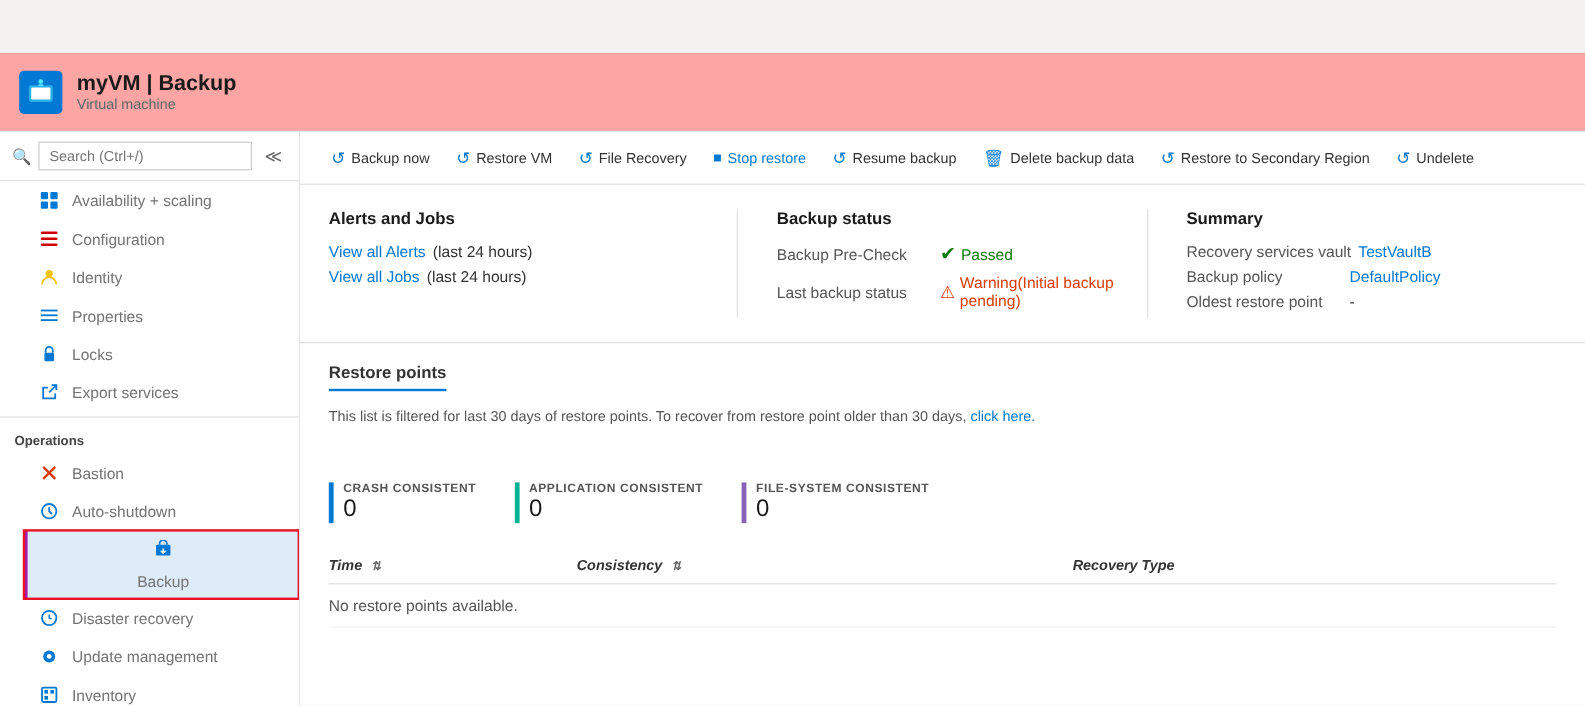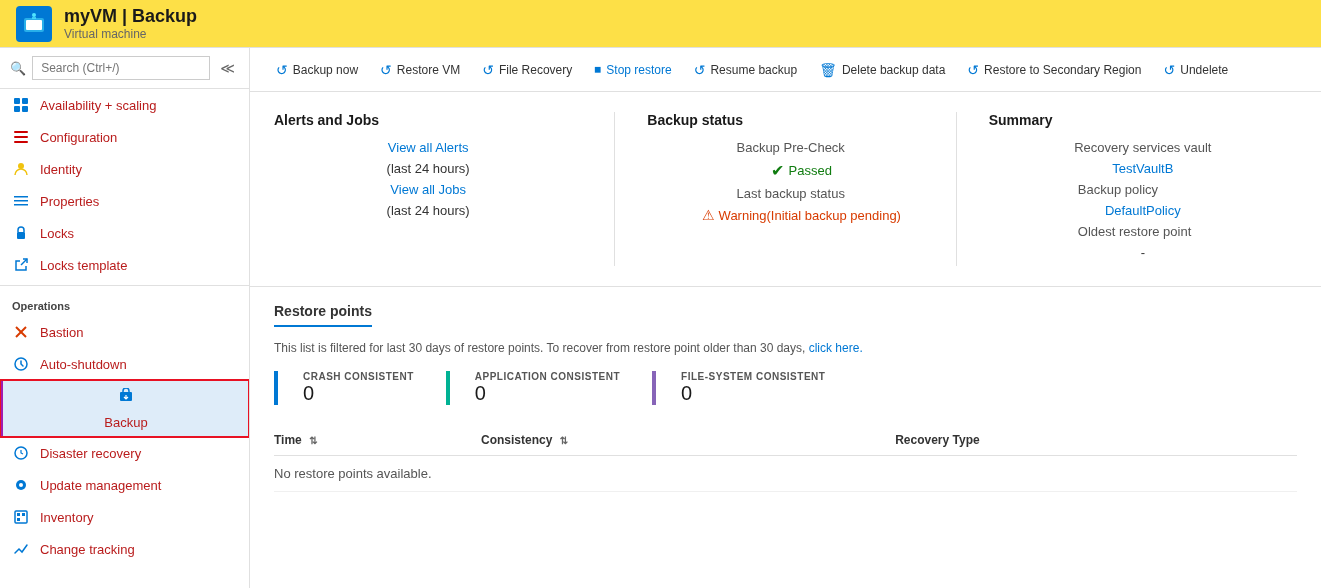--- a/index.html
+++ b/index.html
@@ -1,79 +1,79 @@
 <!DOCTYPE html>
 <html><head>
   <meta charset="utf-8">
   <style>
     * { box-sizing: border-box; margin: 0; padding: 0; }
     body { font-family: 'Segoe UI', Arial, sans-serif; font-size: 13px; color: #333; background: #f3f2f1; display: flex; flex-direction: column; height: 588px; overflow: hidden; }
 
     
-    .header { background: #fde047; border-bottom: 1px solid #e0e0e0; padding: 10px 16px; display: flex; align-items: center; gap: 12px; height: 48px; }
+    .header { background: #fca5a5; border-bottom: 1px solid #e0e0e0; padding: 10px 16px; display: flex; align-items: center; gap: 12px; height: 66px; margin-top: 44px; }
     .header-icon { width: 36px; height: 36px; background: #0078d4; border-radius: 4px; display: flex; align-items: center; justify-content: center; }
     .header-icon svg { width: 24px; height: 24px; }
     .header-title { }
     .header-title h1 { font-size: 18px; font-weight: 600; color: #1a1a1a; }
     .header-title p { font-size: 12px; color: #666; }
 
     
     .main-layout { display: flex; flex: 1; overflow: hidden; }
 
     
     .sidebar { width: 250px; background: #fff; border-right: 1px solid #e0e0e0; overflow-y: auto; flex-shrink: 0; }
     .search-box { padding: 8px 10px; border-bottom: 1px solid #e0e0e0; display: flex; align-items: center; gap: 6px; }
     .search-box input { border: 1px solid #ccc; border-radius: 0; padding: 4px 8px; font-size: 12px; width: 100%; outline: none; }
     .collapse-btn { background: none; border: none; cursor: pointer; color: #666; font-size: 14px; padding: 4px; }
 
     .sidebar-section-label { font-size: 11px; font-weight: 600; color: #444; padding: 10px 12px 4px; text-transform: none; }
     .sidebar-divider { border: none; border-top: 1px solid #e0e0e0; margin: 4px 0; }
 
-    .sidebar-item { display: flex; align-items: center; gap: 10px; padding: 7px 12px; cursor: pointer; color: #b91c1c; font-size: 13px; }
+    .sidebar-item { display: flex; align-items: center; gap: 10px; padding: 7px 12px; cursor: pointer; color: #737373; font-size: 13px; margin-left: 20px; }
     .sidebar-item.active { background: #deecf9; border-left: 3px solid #a21caf; padding-left: 12px; flex-direction: column; }
     .sidebar-item.active.highlighted { outline: 2px solid #e81123; outline-offset: -1px; }
     .item-icon { width: 18px; height: 18px; display: flex; align-items: center; justify-content: center; flex-shrink: 0; font-size: 14px; }
 
     
     .content { flex: 1; overflow-y: auto; background: #fff; display: flex; flex-direction: column; }
 
     
     .toolbar { display: flex; align-items: center; gap: 2px; padding: 8px 16px; border-bottom: 1px solid #e0e0e0; flex-wrap: wrap; background: #fff; }
     .toolbar-btn { display: flex; align-items: center; gap: 5px; padding: 5px 10px; background: none; border: none; cursor: pointer; font-size: 12px; color: #333; border-radius: 2px; white-space: nowrap; }
     .toolbar-btn .icon { font-size: 14px; color: #0078d4; }
 
     
     .cards-row { display: flex; gap: 0; padding: 20px 24px; border-bottom: 1px solid #e0e0e0; justify-content: space-between; }
     .card { flex: 1; padding-right: 32px; }
     .card + .card { border-left: 1px solid #e0e0e0; padding-left: 32px; padding-right: 0; }
     .card h3 { font-size: 14px; font-weight: 600; margin-bottom: 12px; color: #1a1a1a; }
-    .card-row { display: flex; align-items: center; gap: 6px; margin-bottom: 6px; font-size: 13px; flex-direction: column; }
+    .card-row { display: flex; align-items: center; gap: 6px; margin-bottom: 6px; font-size: 13px; }
     .card-link { color: #0078d4; text-decoration: none; cursor: pointer; }
     .card-label { color: #555; min-width: 130px; }
     .card-value { color: #333; }
     .status-passed { display: flex; align-items: center; gap: 4px; color: #107c10; font-weight: 500; }
     .status-warning { display: flex; align-items: center; gap: 4px; color: #d83b01; }
 
     
     .restore-section { padding: 16px 24px; flex: 1; }
     .restore-title { font-size: 14px; font-weight: 600; margin-bottom: 4px; border-bottom: 2px solid #0078d4; padding-bottom: 6px; display: inline-block; }
     .restore-desc { font-size: 12px; color: #555; margin: 10px 0 16px; }
     .restore-desc a { color: #0078d4; text-decoration: none; }
 
     .restore-stats { display: flex; gap: 32px; margin-bottom: 20px; }
-    .stat-box { border-left: 4px solid; padding-left: 25px; }
+    .stat-box { border-left: 4px solid; padding-left: 8px; margin-top: 32px; }
     .stat-box.crash { border-color: #0078d4; }
     .stat-box.app { border-color: #00b294; }
     .stat-box.fs { border-color: #8764b8; }
     .stat-label { font-size: 10px; font-weight: 600; color: #555; text-transform: uppercase; letter-spacing: 0.5px; }
     .stat-value { font-size: 20px; font-weight: 400; color: #1a1a1a; }
 
     
     .restore-table { width: 100%; border-collapse: collapse; }
-    .restore-table thead th { text-align: left; font-size: 12px; font-weight: 600; color: #333; padding: 8px 0; border-bottom: 1px solid #e0e0e0; }
+    .restore-table thead th { text-align: left; font-size: 12px; font-weight: 600; color: #333; padding: 8px 0; border-bottom: 1px solid #e0e0e0; font-style: italic; }
     .restore-table thead th .sort-icon { color: #666; margin-left: 4px; font-size: 10px; }
     .restore-table tbody td { padding: 10px 0; font-size: 13px; color: #555; border-bottom: 1px solid #f0f0f0; margin-left: 23px; }
     .no-data { color: #555; font-size: 13px; }
 
     
     ::-webkit-scrollbar { width: 6px; }
     ::-webkit-scrollbar-track { background: #f1f1f1; }
     ::-webkit-scrollbar-thumb { background: #c8c8c8; border-radius: 3px; }
   </style>
 </head>
@@ -154,21 +154,21 @@
         <span>Locks</span>
       </div>
       <div class="sidebar-item">
         <span class="item-icon">
           <svg width="16" height="16" viewBox="0 0 16 16">
               <path d="M10 2h4v4" stroke="#0078d4" stroke-width="1.5" fill="none"></path>
               <path d="M14 2L8 8" stroke="#0078d4" stroke-width="1.5"></path>
               <path d="M7 4H3v9h10V9" stroke="#0078d4" stroke-width="1.5" fill="none"></path>
             </svg>
         </span>
-        <span>Locks template</span>
+        <span>Export services</span>
       </div>
     </div>
 
     <hr class="sidebar-divider">
     <div class="sidebar-section-label">Operations</div>
 
     <div>
       <div class="sidebar-item">
         <span class="item-icon">
           <svg width="16" height="16" viewBox="0 0 16 16">

